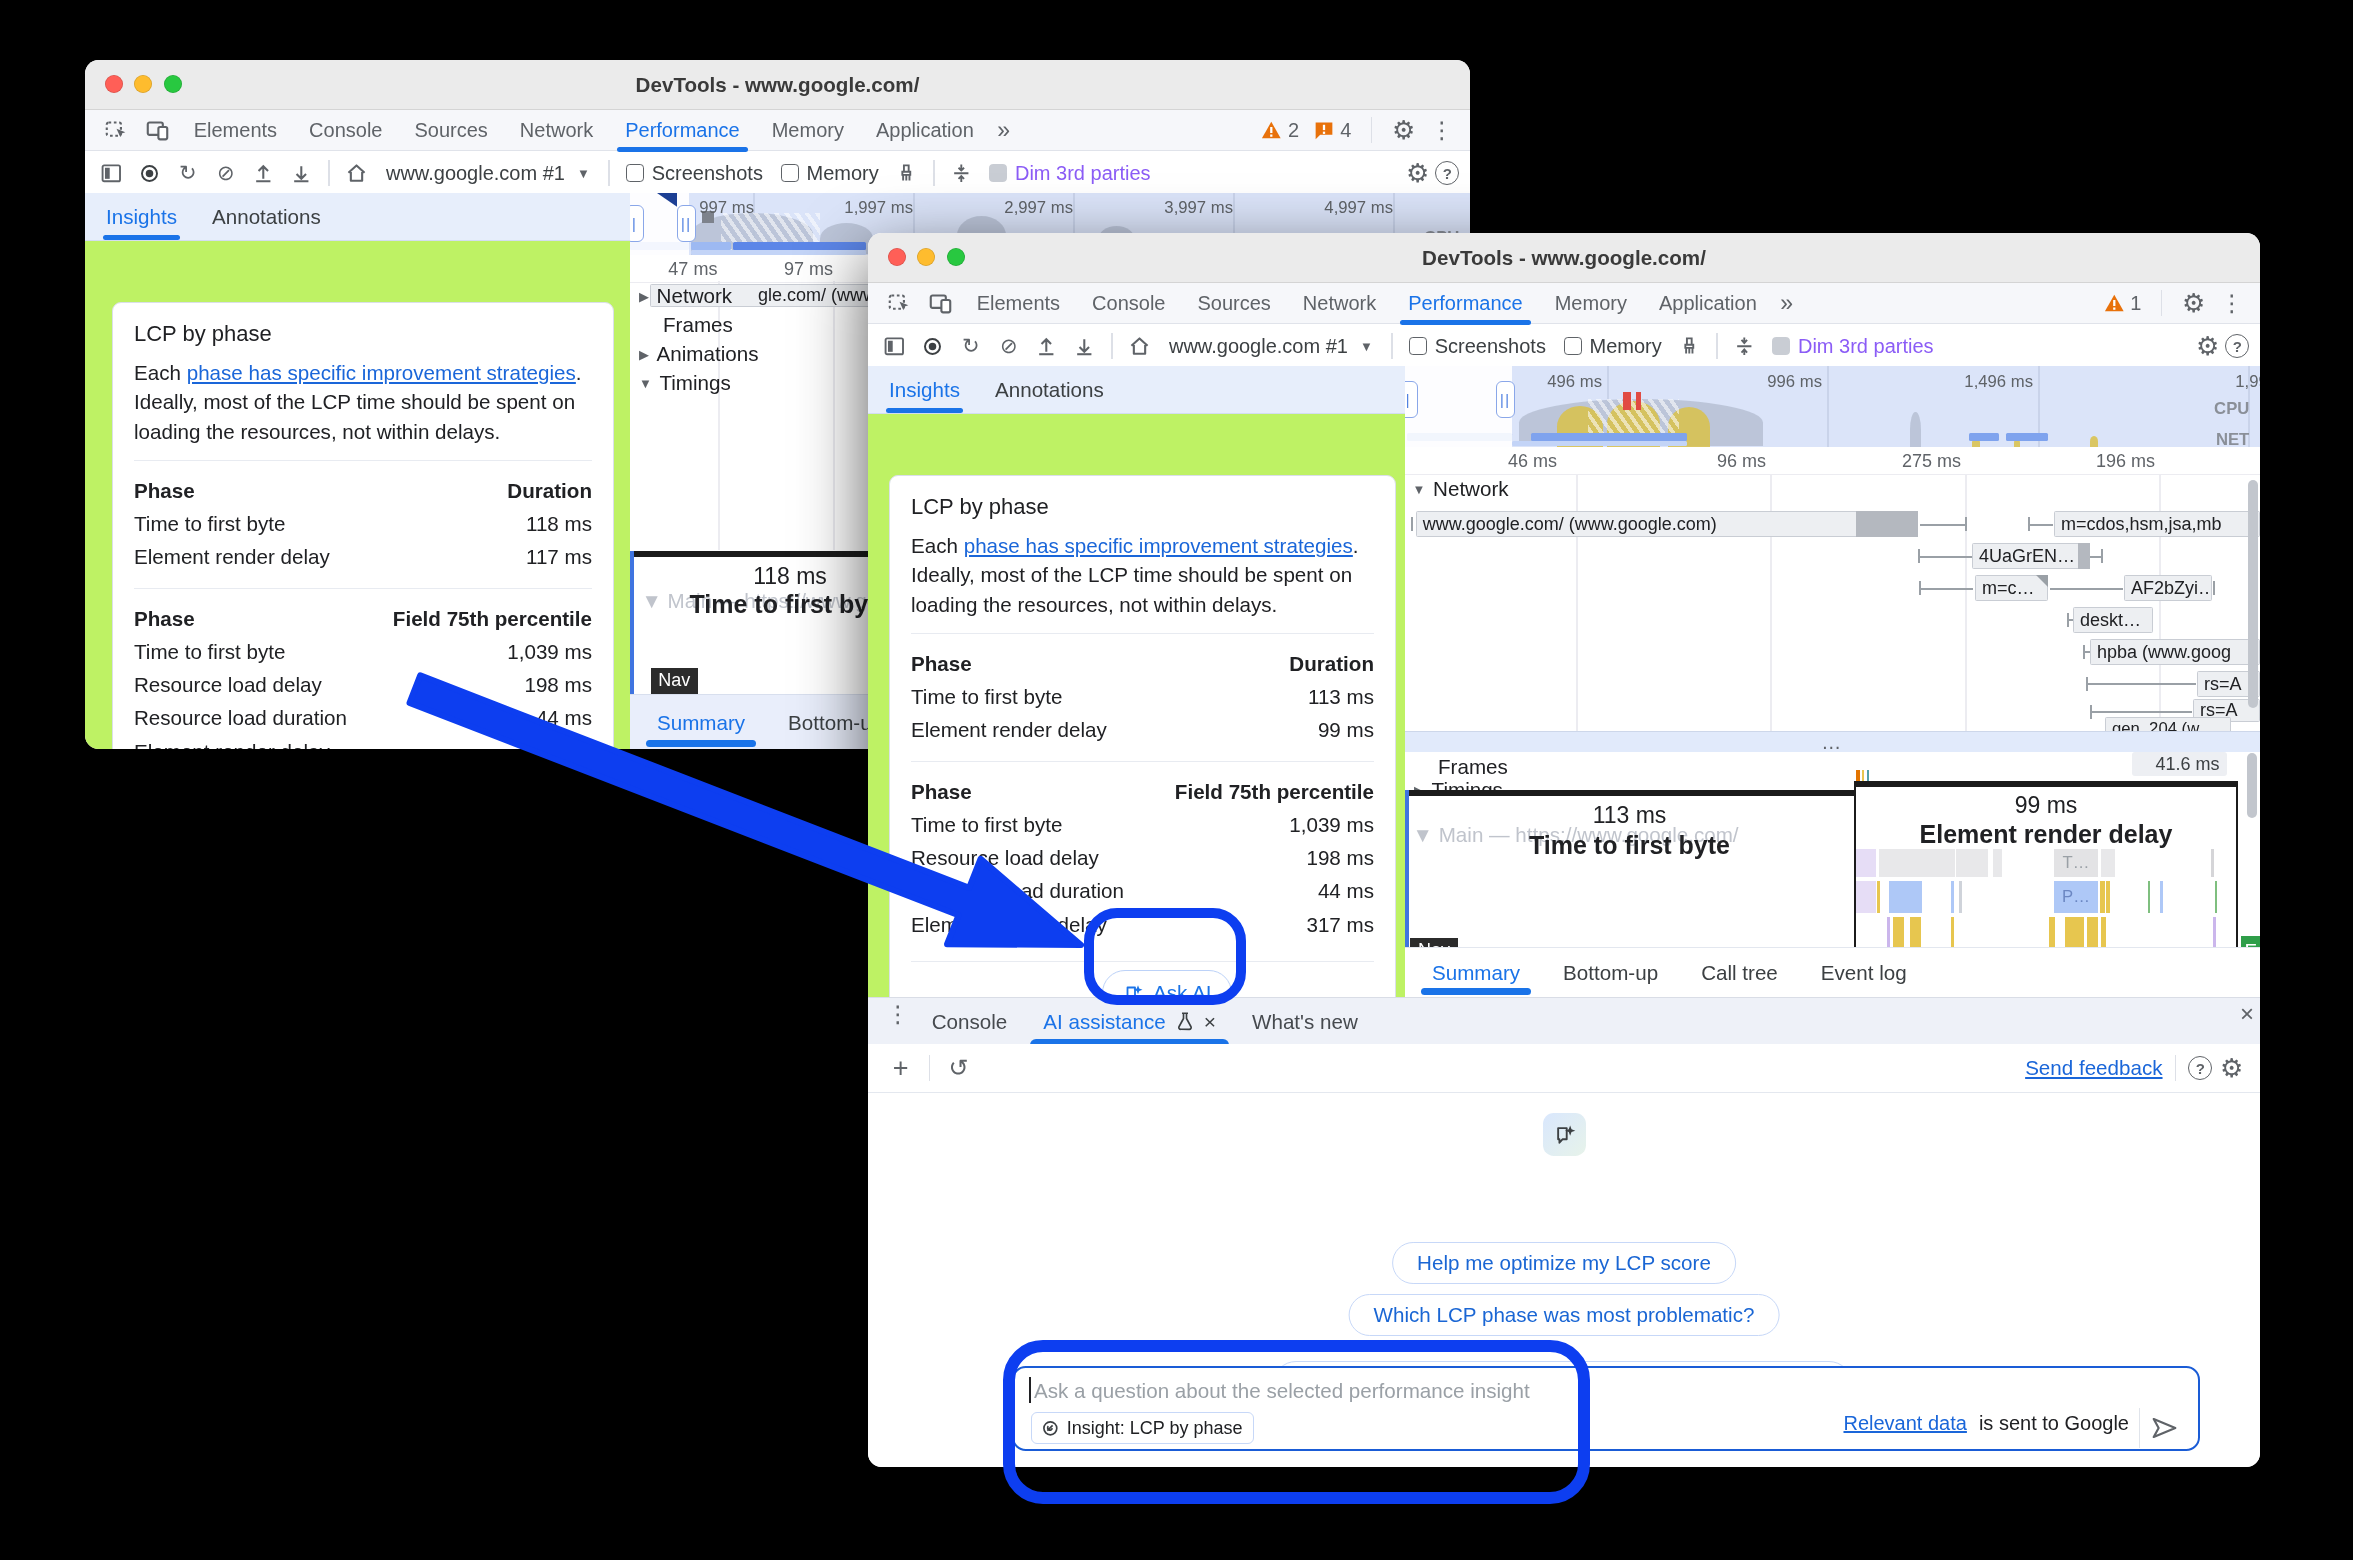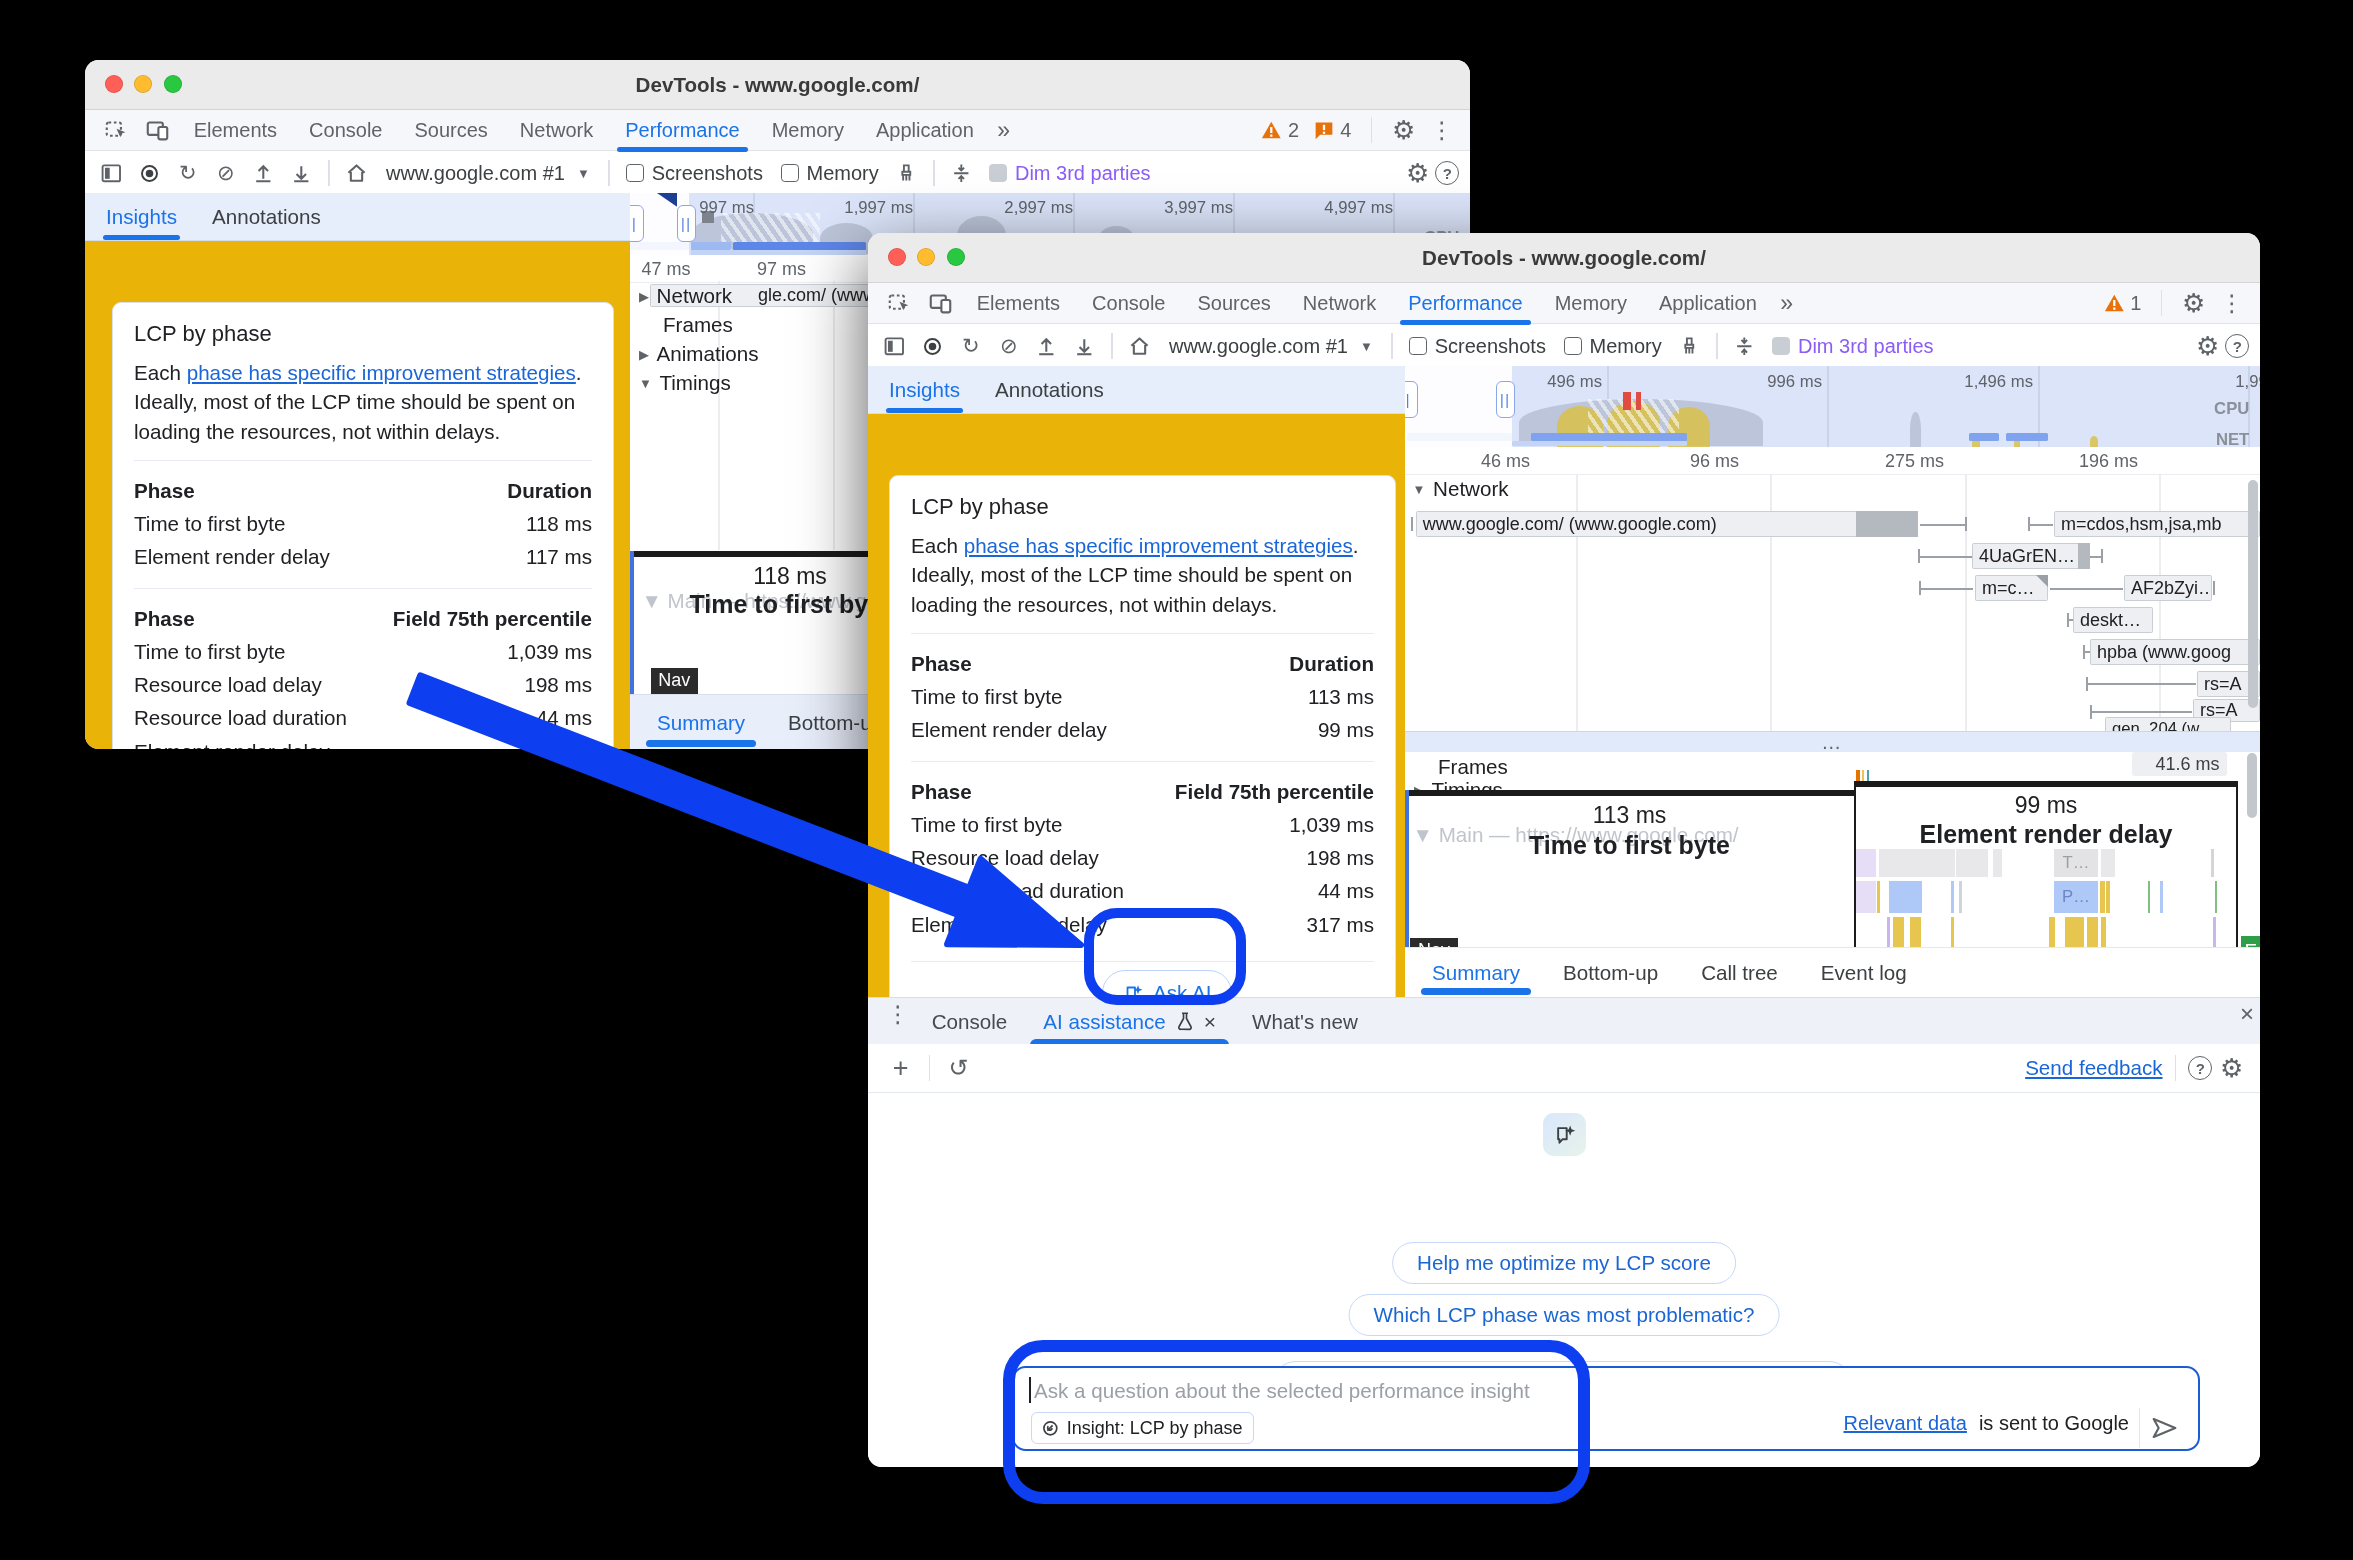--- a/index.html
+++ b/index.html
@@ -34,21 +34,21 @@
   .pagesel{display:flex;align-items:center;gap:12px;font-size:20px;color:#3c4043;padding:0 7.6px;}
   .caret{font-size:13px;color:#5f6368;}
   .chk{display:flex;align-items:center;gap:7.6px;font-size:20px;color:#3c4043;padding:0 6px;}
   .box{width:16px;height:16px;border:1.9px solid #5f6368;border-radius:3.8px;}
   .chk.dis{color:#8b5cf6;}
   .chk.dis .box{background:#c9cdd4;border-color:#c9cdd4;}
   .spacer{flex:1;}
   .helpc{width:22px;height:22px;border:1.9px solid #5f6368;border-radius:50%;display:flex;
          align-items:center;justify-content:center;font-size:15px;font-weight:700;color:#5f6368;}
   
-  .sidebar{position:absolute;background:#eab308;border-right:1.5px solid #d9dee8;}
+  .sidebar{position:absolute;background:#bef264;border-right:1.5px solid #d9dee8;}
   .subtabs{height:47px;background:#e7eefb;border-bottom:1.5px solid #d3ddf0;display:flex;
            align-items:stretch;padding-left:21px;gap:35px;font-size:20.6px;}
   .stab{display:flex;align-items:center;color:#3c4043;position:relative;}
   .stab.active{color:#1a73e8;}
   .stab.active::after{content:"";position:absolute;left:-3px;right:-3px;bottom:0;height:4.6px;
            border-radius:4.6px;background:#1a73e8;}
   .card{position:absolute;border:1.5px solid #dadfe9;border-radius:9px;background:#fff;
         padding:18px 21px;box-sizing:border-box;overflow:hidden;}
   .ctitle{font-size:22px;color:#202124;margin-bottom:10.7px;}
   .cpara{font-size:20.6px;line-height:1.43;color:#202124;}
@@ -64,21 +64,21 @@
   .gl{position:absolute;width:1.5px;background:#c9d3ea;}
   .rglv{position:absolute;width:1.5px;background:#ececf1;}
   .hump{position:absolute;background:#b6c0d4;border-radius:50% 50% 0 0;opacity:.85;}
   .hatch{position:absolute;background:repeating-linear-gradient(55deg,rgba(255,255,255,.55) 0 3.8px,rgba(0,0,0,0) 3.8px 8.4px);}
   .sel{position:absolute;background:rgba(255,255,255,.93);}
   .handle{position:absolute;width:16.7px;height:35px;border:1.5px solid #8aa7e9;background:#fff;
           border-radius:6px;color:#4a7de0;font-size:14.5px;display:flex;align-items:center;
           justify-content:center;letter-spacing:1.5px;}
   .netbar{position:absolute;height:8.4px;border-radius:1.5px;}
   .ruler{position:absolute;background:#fff;border-bottom:1.5px solid #ececf1;}
-  .rtick{position:absolute;font-size:18px;color:#5f6368;width:76px;top:3.8px;}
+  .rtick{position:absolute;font-size:18px;color:#5f6368;text-align:right;width:76px;top:3.8px;}
   .trk{position:absolute;font-size:20.6px;color:#202124;display:flex;align-items:center;gap:7.6px;white-space:nowrap;}
   .arr{font-size:13px;color:#5f6368;}
   .req{position:absolute;background:#edeff2;border:0.8px solid #c9cdd4;box-sizing:border-box;
        font-size:18px;color:#202124;white-space:nowrap;overflow:hidden;padding:0 6px;
        display:flex;align-items:center;border-radius:1.5px;}
   .wh{position:absolute;background:#9aa0a6;}
   .darkseg{position:absolute;background:#b4b8bf;}
   .moreband{position:absolute;background:#e1eafb;border-top:0.8px solid #cdd7ea;color:#5f6368;
             font-size:20px;display:flex;align-items:center;justify-content:center;letter-spacing:2.3px;}
   .badge{position:absolute;background:#edeff3;border-radius:3px;color:#3c4043;font-size:18px;

